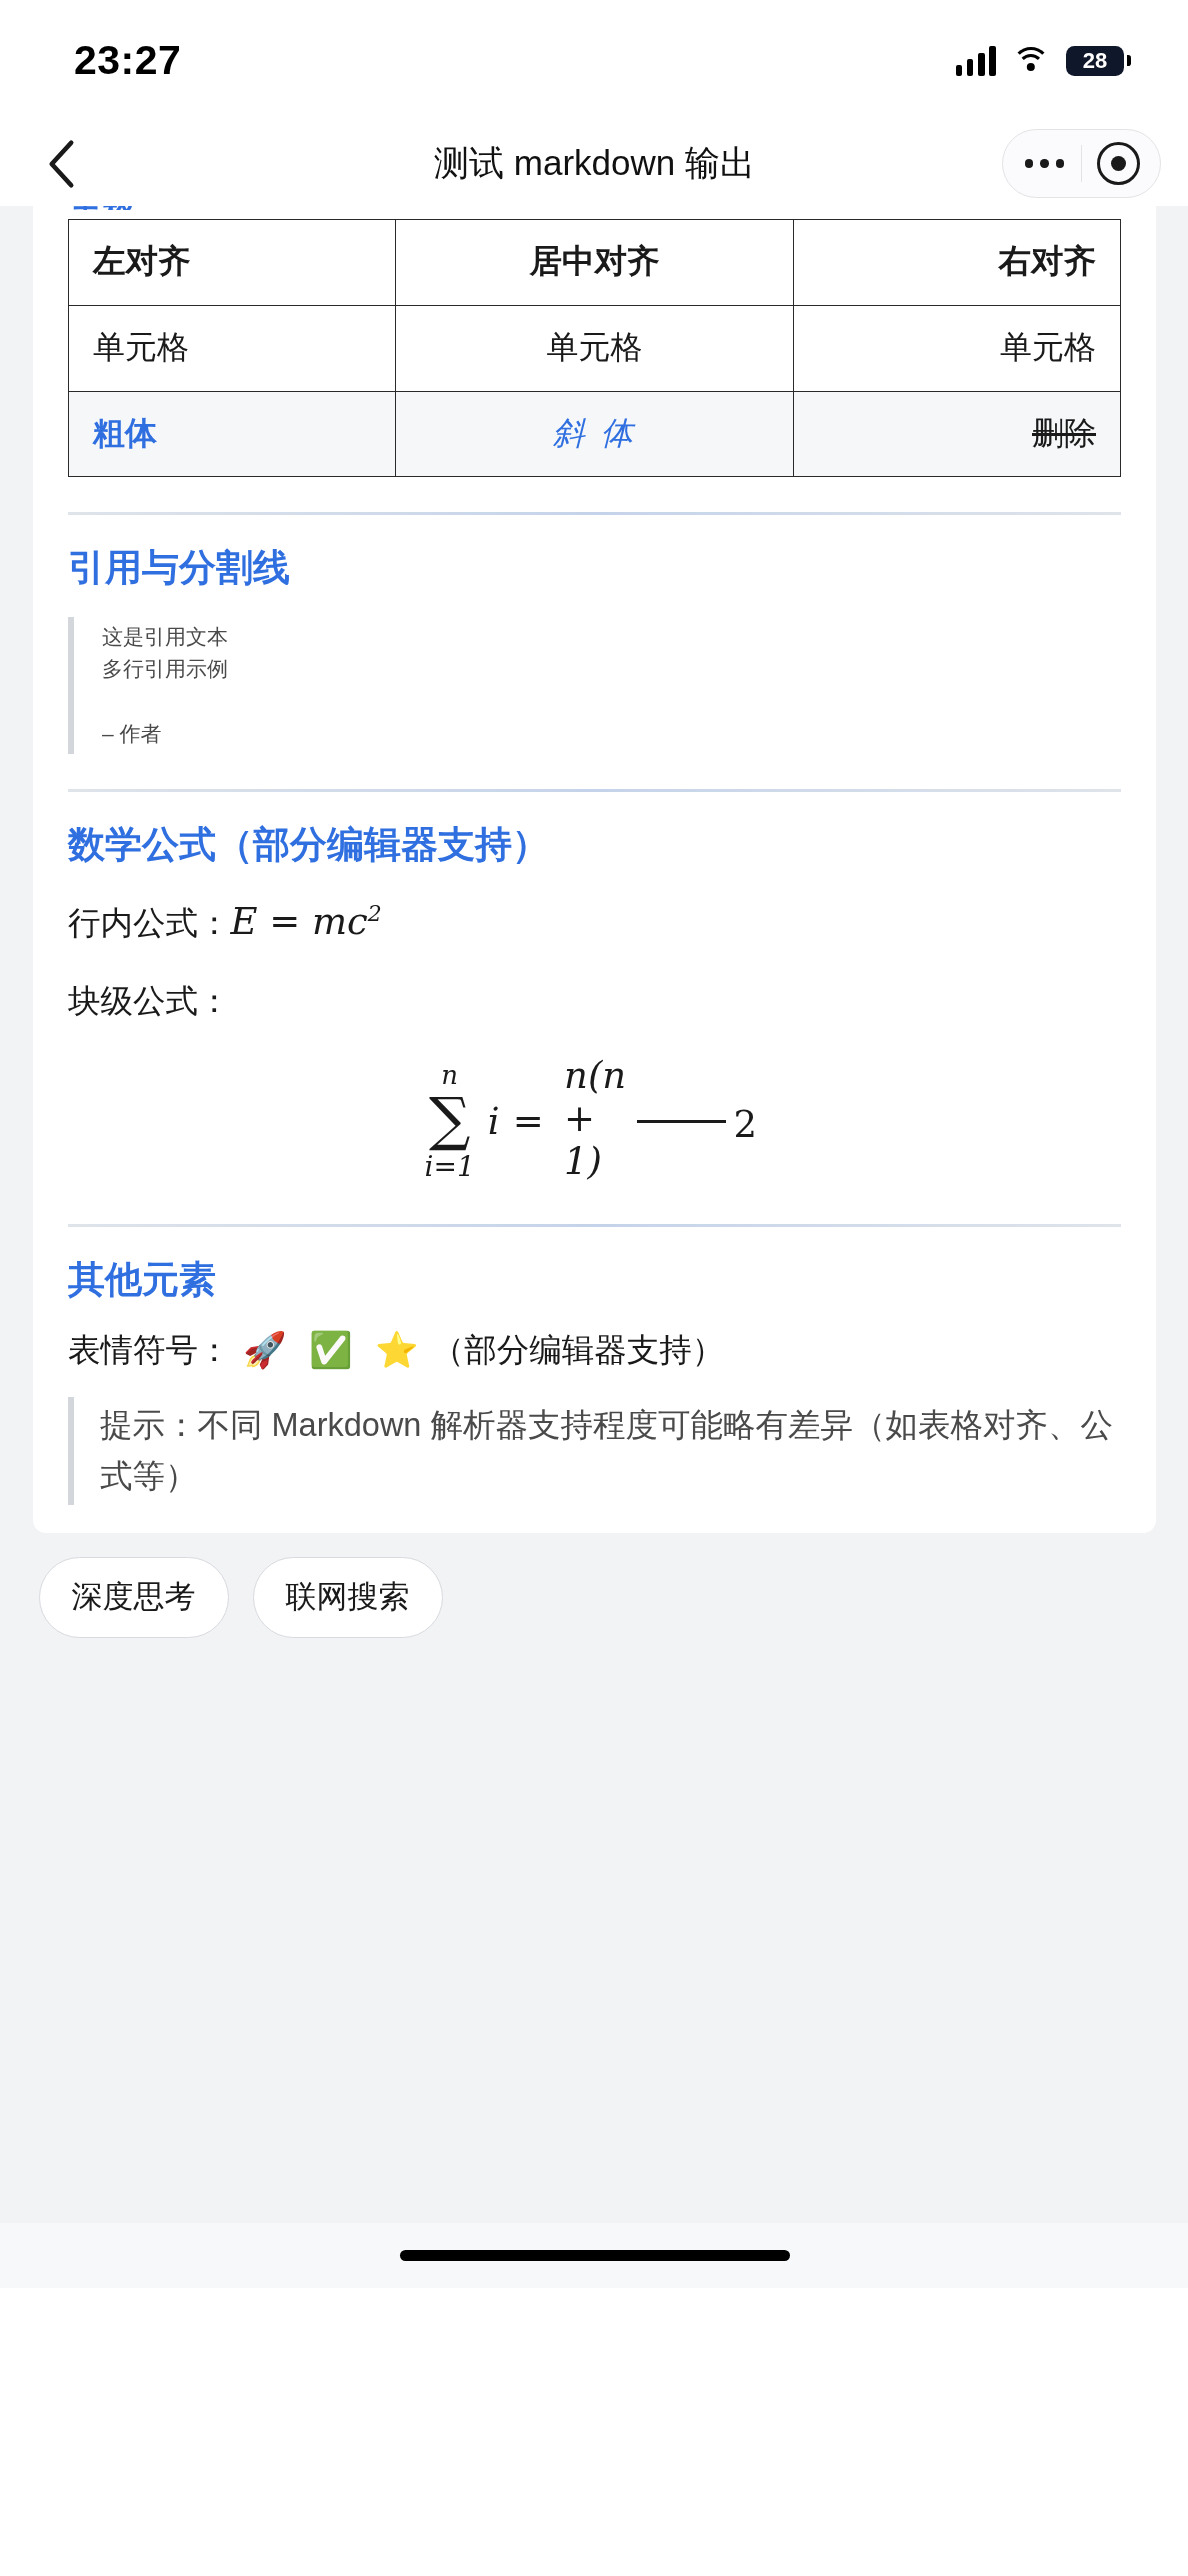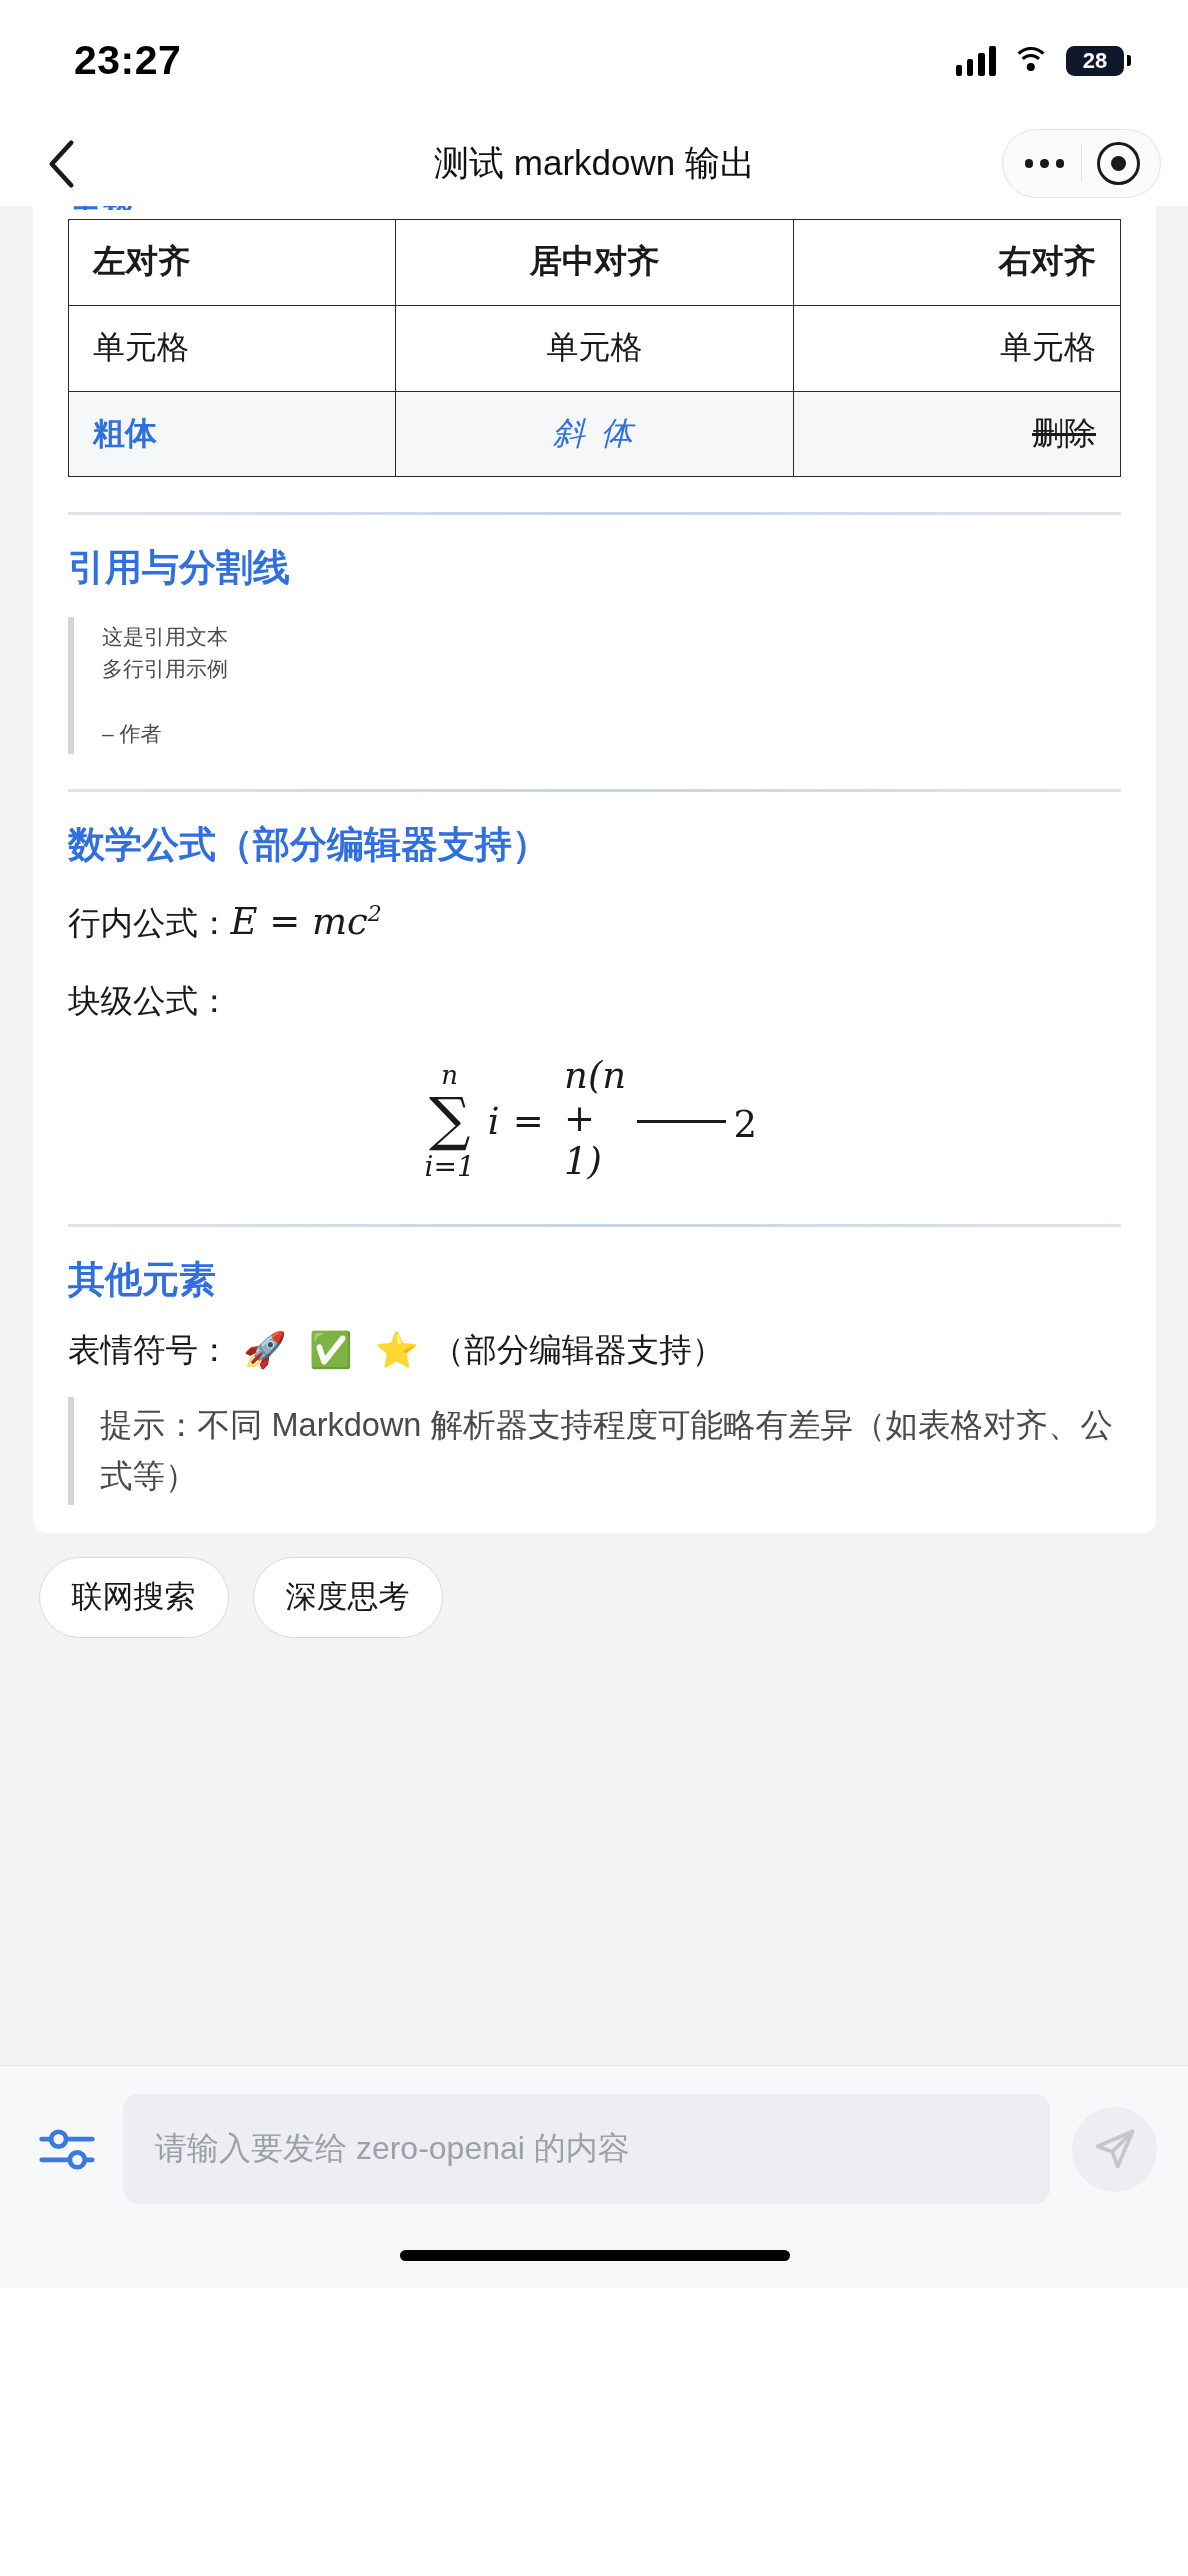--- a/index.html
+++ b/index.html
@@ -489,43 +489,24 @@
         <span class="emoji">🚀</span>
         <span class="emoji">✅</span>
         <span class="emoji">⭐</span>
         <span>（部分编辑器支持）</span>
       </div>
 
       <div class="tip">提示：不同 Markdown 解析器支持程度可能略有差异（如表格对齐、公式等）</div>
     </div>
 
     <div class="chips">
+      <div class="chip">深度思考</div>
       <div class="chip">联网搜索</div>
-      <div class="chip">深度思考</div>
     </div>
   </div>
 
-  <div class="composer">
-    <div class="settings-icon">
-      <svg width="58" height="45" viewBox="0 0 62 48">
-        <line x1="4" y1="13" x2="58" y2="13" stroke="#3b78e0" stroke-width="5" stroke-linecap="round"></line>
-        <line x1="4" y1="35" x2="58" y2="35" stroke="#3b78e0" stroke-width="5" stroke-linecap="round"></line>
-        <circle cx="22" cy="13" r="8" fill="#f7f8fa" stroke="#3b78e0" stroke-width="5"></circle>
-        <circle cx="42" cy="35" r="8" fill="#f7f8fa" stroke="#3b78e0" stroke-width="5"></circle>
-      </svg>
-    </div>
-    <div class="input-box">
-      <span>请输入要发给 zero-openai 的内容</span>
-    </div>
-    <div class="send-btn">
-      <svg width="46" height="46" viewBox="0 0 50 50">
-        <path d="M44 6 L6 22 L22 28 L28 44 Z" fill="none" stroke="#c3c7cd" stroke-width="4" stroke-linejoin="round"></path>
-        <path d="M44 6 L22 28" fill="none" stroke="#c3c7cd" stroke-width="4" stroke-linecap="round"></path>
-      </svg>
-    </div>
-  </div>
 
   <div class="home-indicator-wrap">
     <div class="home-indicator"></div>
   </div>
 
 </div>
 
 
 </body></html>

